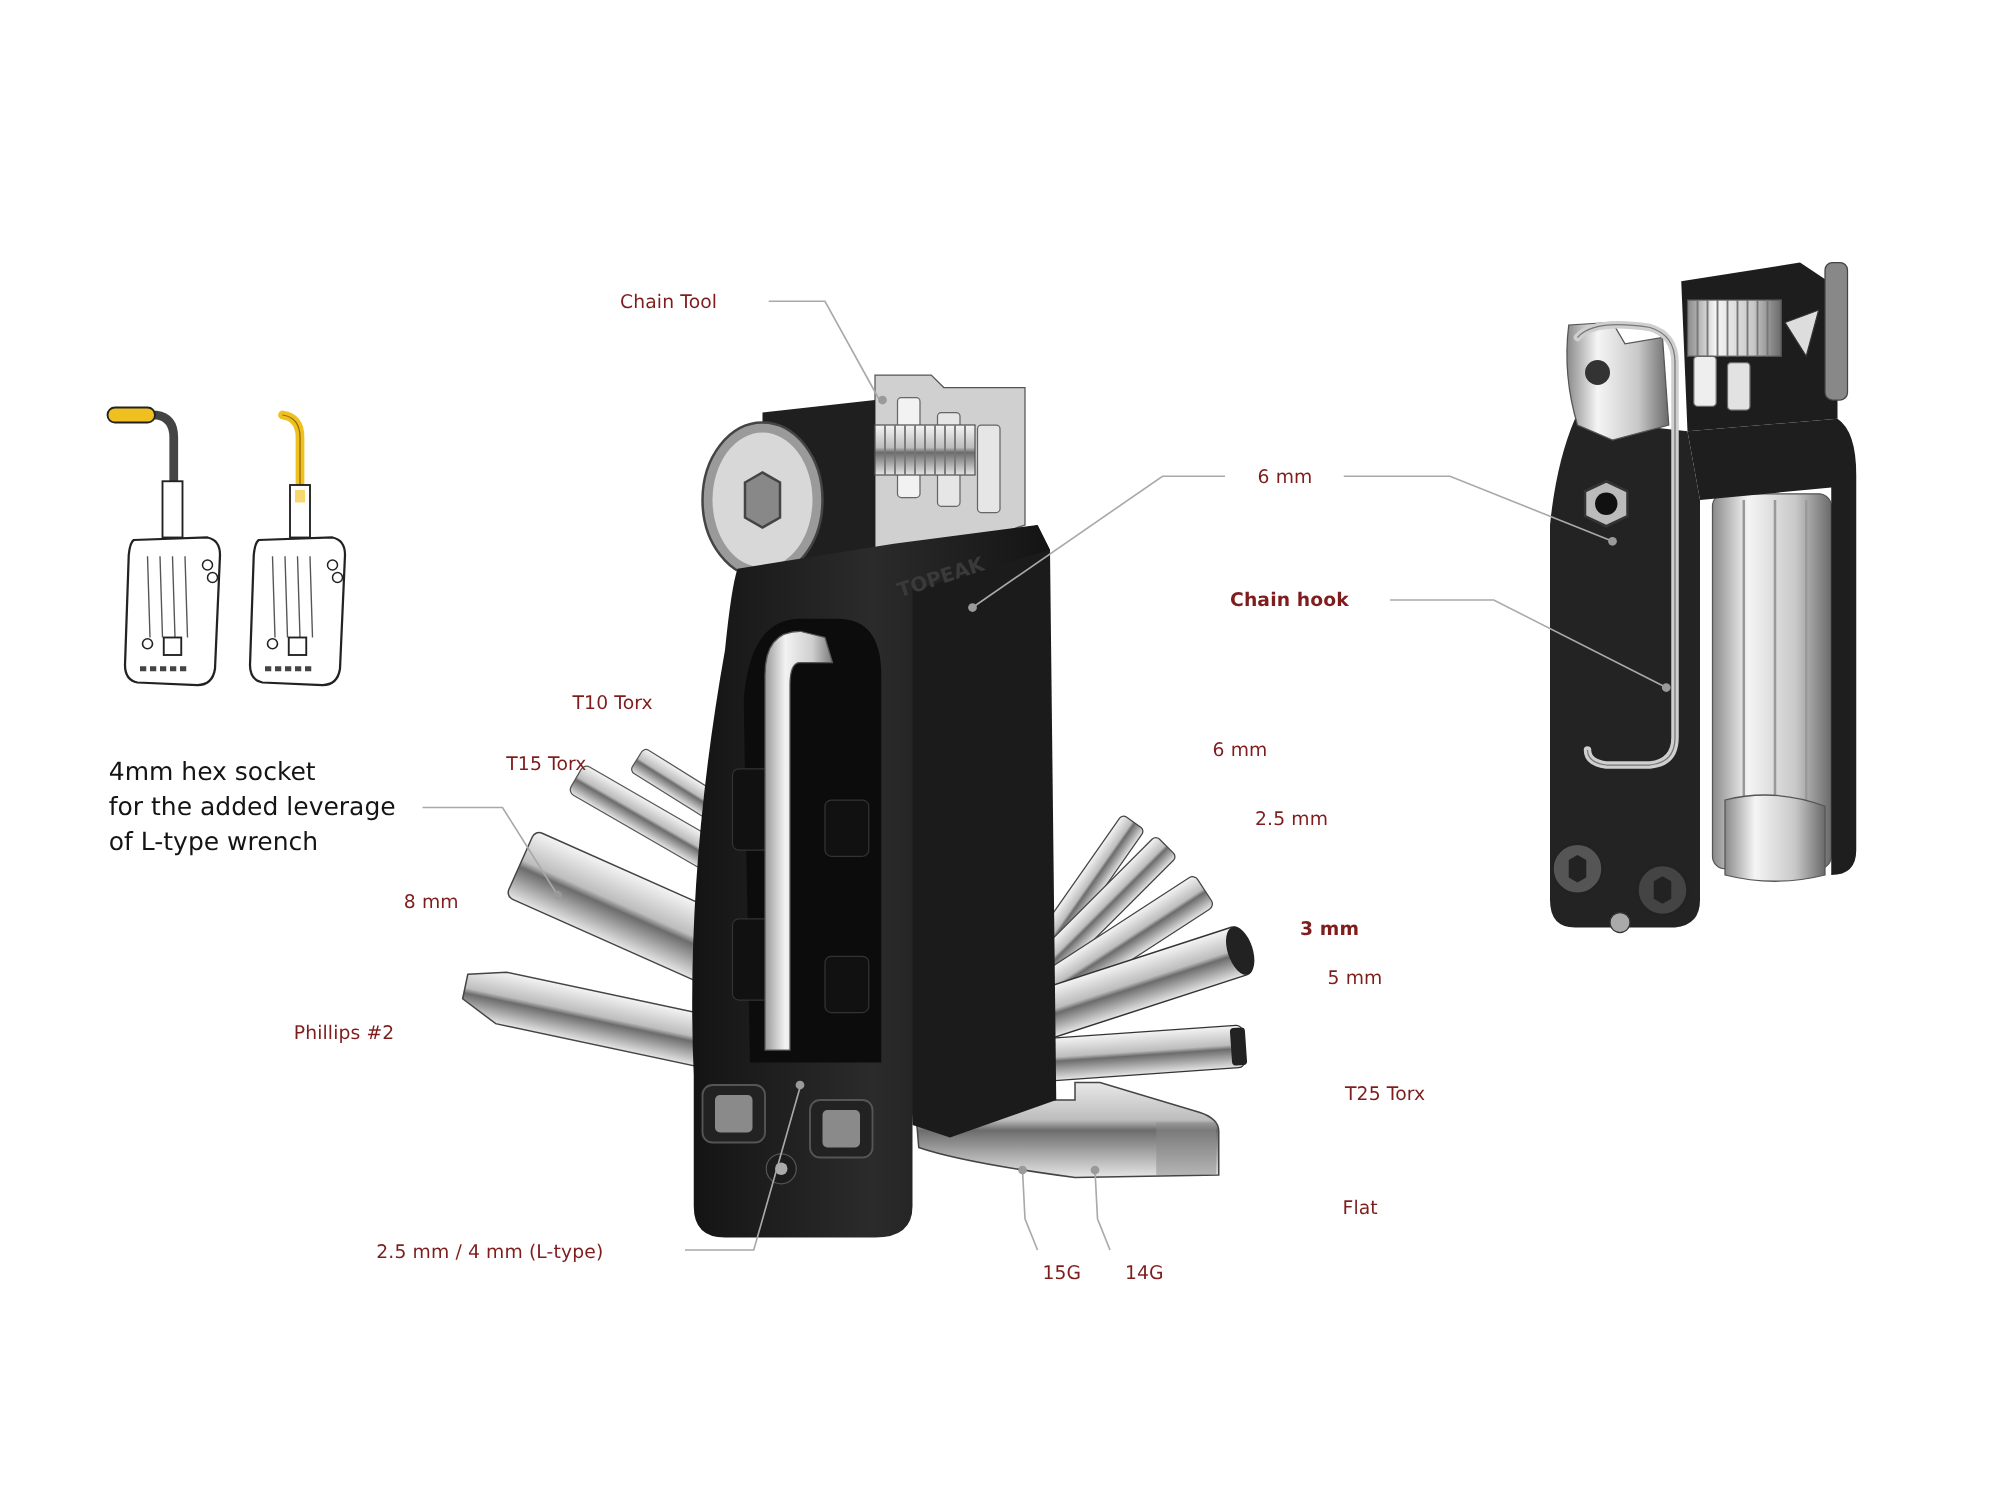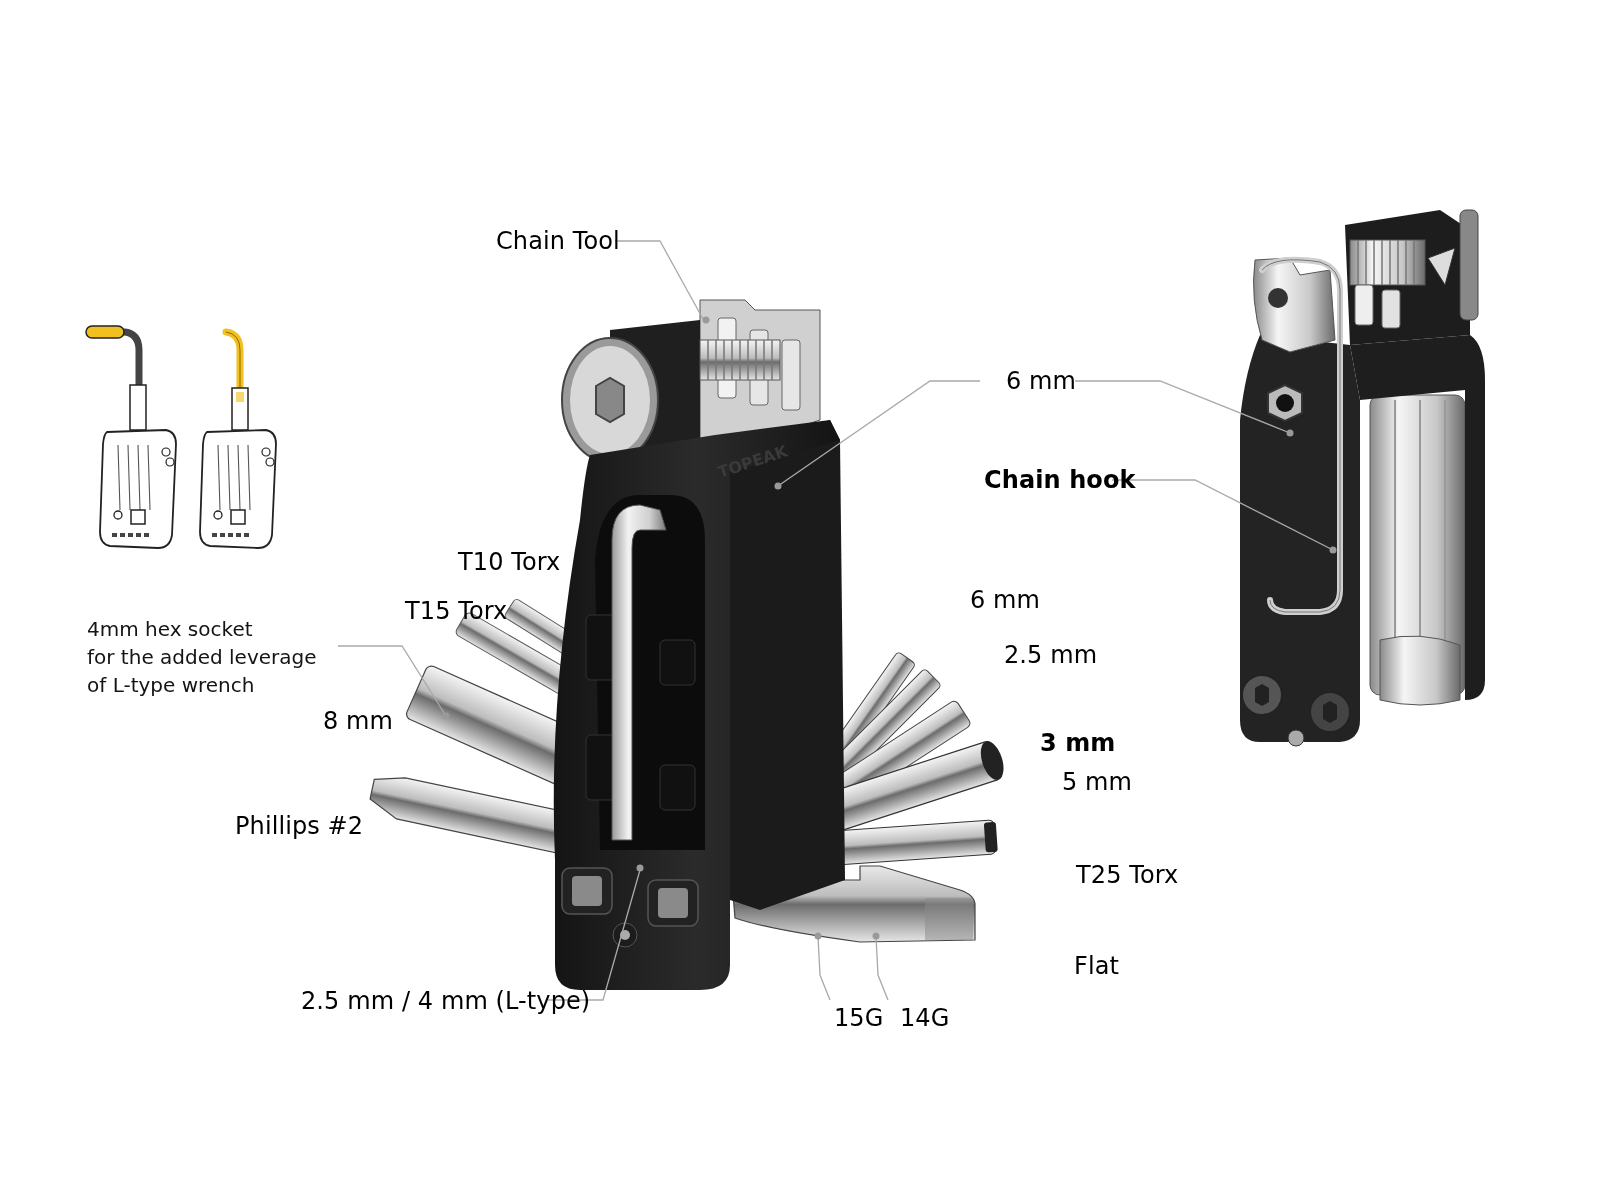--- a/index.html
+++ b/index.html
@@ -1,18 +1,18 @@
 <!DOCTYPE html>
 <html><head>
 <meta charset="utf-8">
 <style>
   html,body{margin:0;padding:0;background:#ffffff;}
   body{width:1600px;height:1200px;position:relative;overflow:hidden;font-family:"DejaVu Sans","Liberation Sans",sans-serif;color:#111;}
   .stage{position:absolute;left:0;top:0;width:1600px;height:1200px;}
-  .label{position:absolute;font-size:24px;line-height:22px;white-space:nowrap;color:#000000;letter-spacing:0.1px;}
+  .label{position:absolute;font-size:15px;line-height:22px;white-space:nowrap;color:#7f1d1d;letter-spacing:0.1px;}
   .note{position:absolute;font-size:20px;line-height:28px;color:#141414;}
   .note span{display:block;white-space:nowrap;}
   svg.layer{position:absolute;left:0;top:0;}
   .leader{stroke:#a9a9a9;stroke-width:1.3;fill:none;}
   .dot{fill:#9a9a9a;}
 </style>
 </head>
 <body>
 
 <div class="stage">
@@ -214,21 +214,21 @@
     <g>
       <polyline class="leader" points="830,1000 820,975 818,936"></polyline>
       <circle class="dot" cx="818" cy="936" r="3.5"></circle>
     </g>
     <g>
       <polyline class="leader" points="888,1000 878,975 876,936"></polyline>
       <circle class="dot" cx="876" cy="936" r="3.5"></circle>
     </g>
   </svg>
 
-  <div class="note" style="left:87px;top:603px;margin-top:12px;">
+  <div class="note" style="left:87px;top:603px;">
     <span>4mm hex socket</span>
     <span>for the added leverage</span>
     <span>of L-type wrench</span>
   </div>
 
   <div class="label" style="left:496px;top:230px;">Chain Tool</div>
   <div class="label" style="left:1006px;top:370px;">6 mm</div>
   <div class="label" style="left:984px;top:469px;font-weight:bold;">Chain hook</div>
   <div class="label" style="left:458px;top:551px;">T10 Torx</div>
   <div class="label" style="left:405px;top:600px;">T15 Torx</div>

